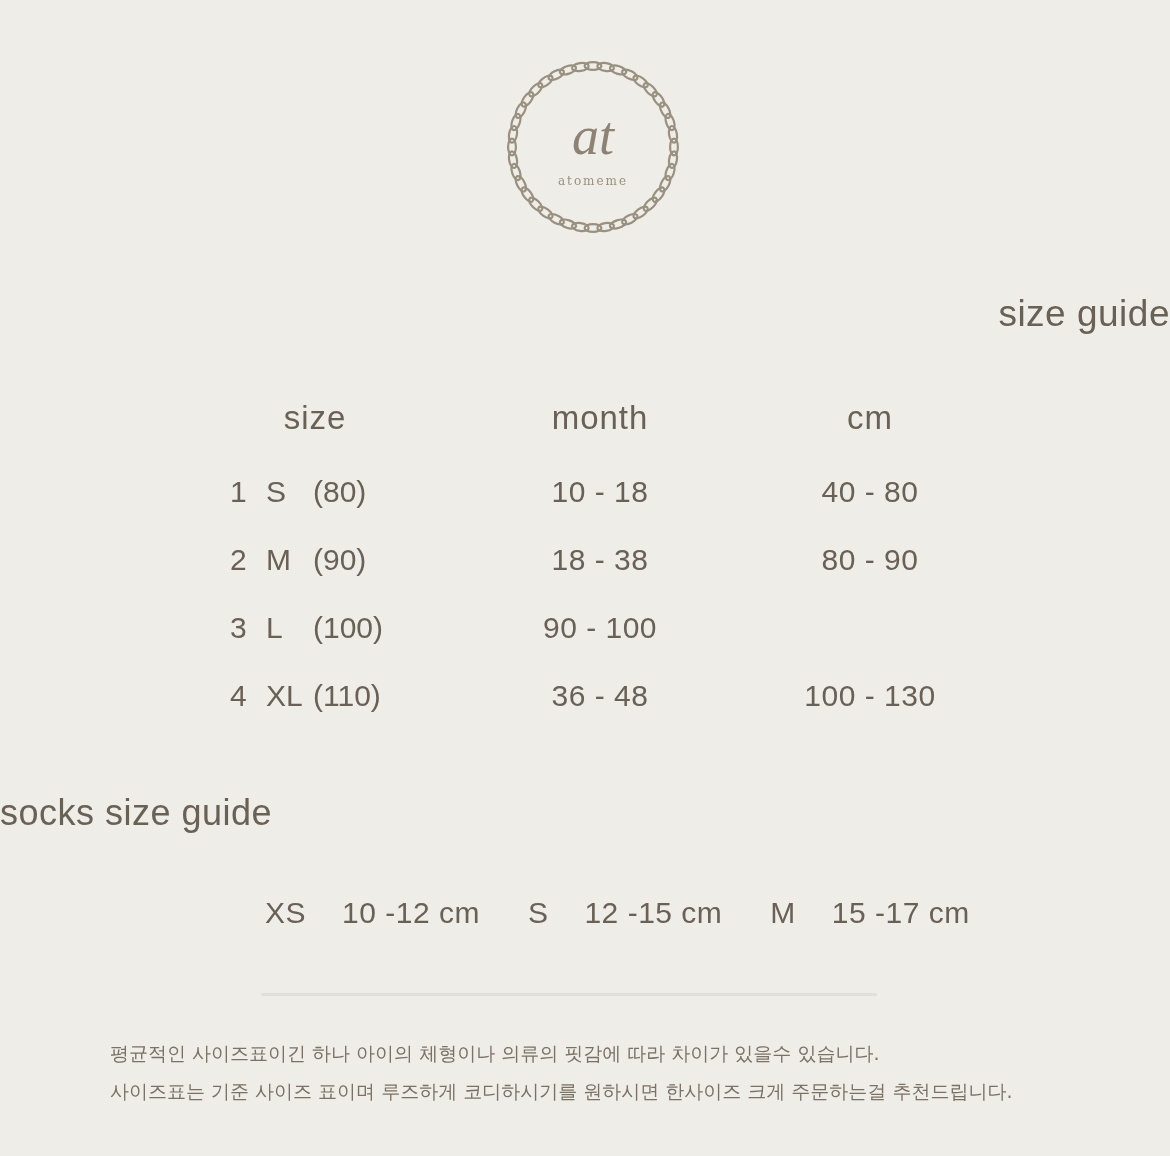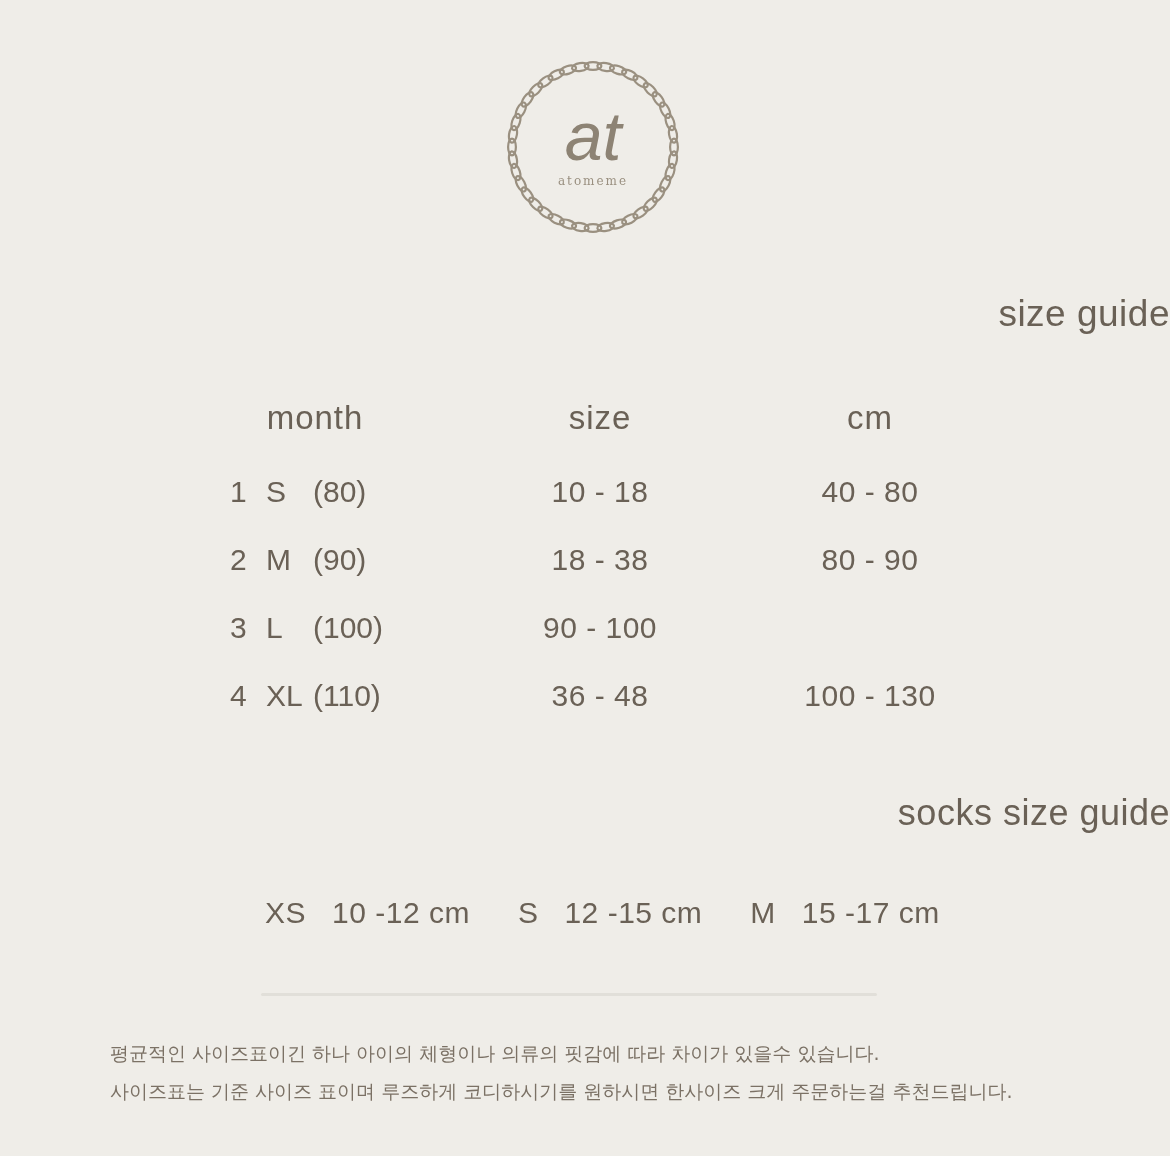--- a/index.html
+++ b/index.html
@@ -23,51 +23,51 @@
   
   .logo{
     position:relative;
     width:174px;height:174px;
     margin:60px auto 0;
     transform:translateX(8px);
   }
   .logo svg{position:absolute;inset:0;stroke:var(--logo);fill:none;stroke-width:2.2;}
   .monogram{
     position:absolute;top:76px;left:50%;transform:translate(-50%,-50%);
-    font-family:Liberation Sans, sans-serif;font-style:italic;
-    font-size:68px;line-height:1;color:var(--logo-text);
+    font-family:Liberation Serif, serif;font-style:italic;
+    font-size:54px;line-height:1;color:var(--logo-text);
     white-space:nowrap;
   }
   .brand{
     position:absolute;top:121px;left:50%;transform:translate(-50%,-50%);
     font-family:"DejaVu Serif",serif;
     font-size:12px;letter-spacing:2px;color:var(--logo);
     white-space:nowrap;
     text-align:right;
   }
   
   .title{margin-top:58px;text-align:right;font-size:37px;line-height:44px;letter-spacing:0.5px;}
-  .socks-title{margin-top:61px;text-align:right;font-size:36px;line-height:44px;letter-spacing:0.5px;}
+  .socks-title{margin-top:61px;text-align:left;font-size:36px;line-height:44px;letter-spacing:0.5px;}
   
   .size-table{margin:60px 0 0 150px;width:870px;}
   .thead,.trow{display:grid;grid-template-columns:330px 240px 300px;align-items:center;}
   .thead{height:44px;font-size:33px;letter-spacing:1px;}
   .thead > div{text-align:center;}
   .tbody{margin-top:18px;}
   .trow{height:68px;font-size:30px;}
   .cell-size{padding-left:80px;display:flex;}
   .cell-size .num{width:36px;}
   .cell-size .letter{width:47px;}
   .cell-month,.cell-cm{text-align:center;letter-spacing:0.5px;}
   
   .socks-row{
     margin-top:56px;display:flex;padding-left:265px;gap:48px;
     font-size:30px;line-height:44px;letter-spacing:0.5px;
   }
-  .socks-item{display:flex;gap:26px;}
+  .socks-item{display:flex;gap:36px;}
   
   .divider{margin:58px 0 0 261px;width:616px;height:3px;background:var(--divider);border-radius:2px;}
   .notes{
     margin:38px 0 0 110px;
     font-size:19px;line-height:38px;
     color:var(--text-soft);
     font-family:"DejaVu Sans",sans-serif;
   }
 </style>
 </head>
@@ -119,22 +119,22 @@
         <ellipse cx="167.00" cy="74.33" rx="8.4" ry="3.9" transform="rotate(441.00 167.00 74.33)"></ellipse>
       </svg>
     <div class="monogram">at</div>
     <div class="brand">atomeme</div>
   </div>
 
   <div class="title">size guide</div>
 
   <div class="size-table">
     <div class="thead">
+      <div>size</div>
       <div>month</div>
-      <div>size</div>
       <div>cm</div>
     </div>
     <div class="tbody">
       <div class="trow">
         <div class="cell-size">
           <span class="num">1</span>
           <span class="letter">S</span>
           <span class="paren">(80)</span>
         </div>
         <div class="cell-month">10 - 18</div>

